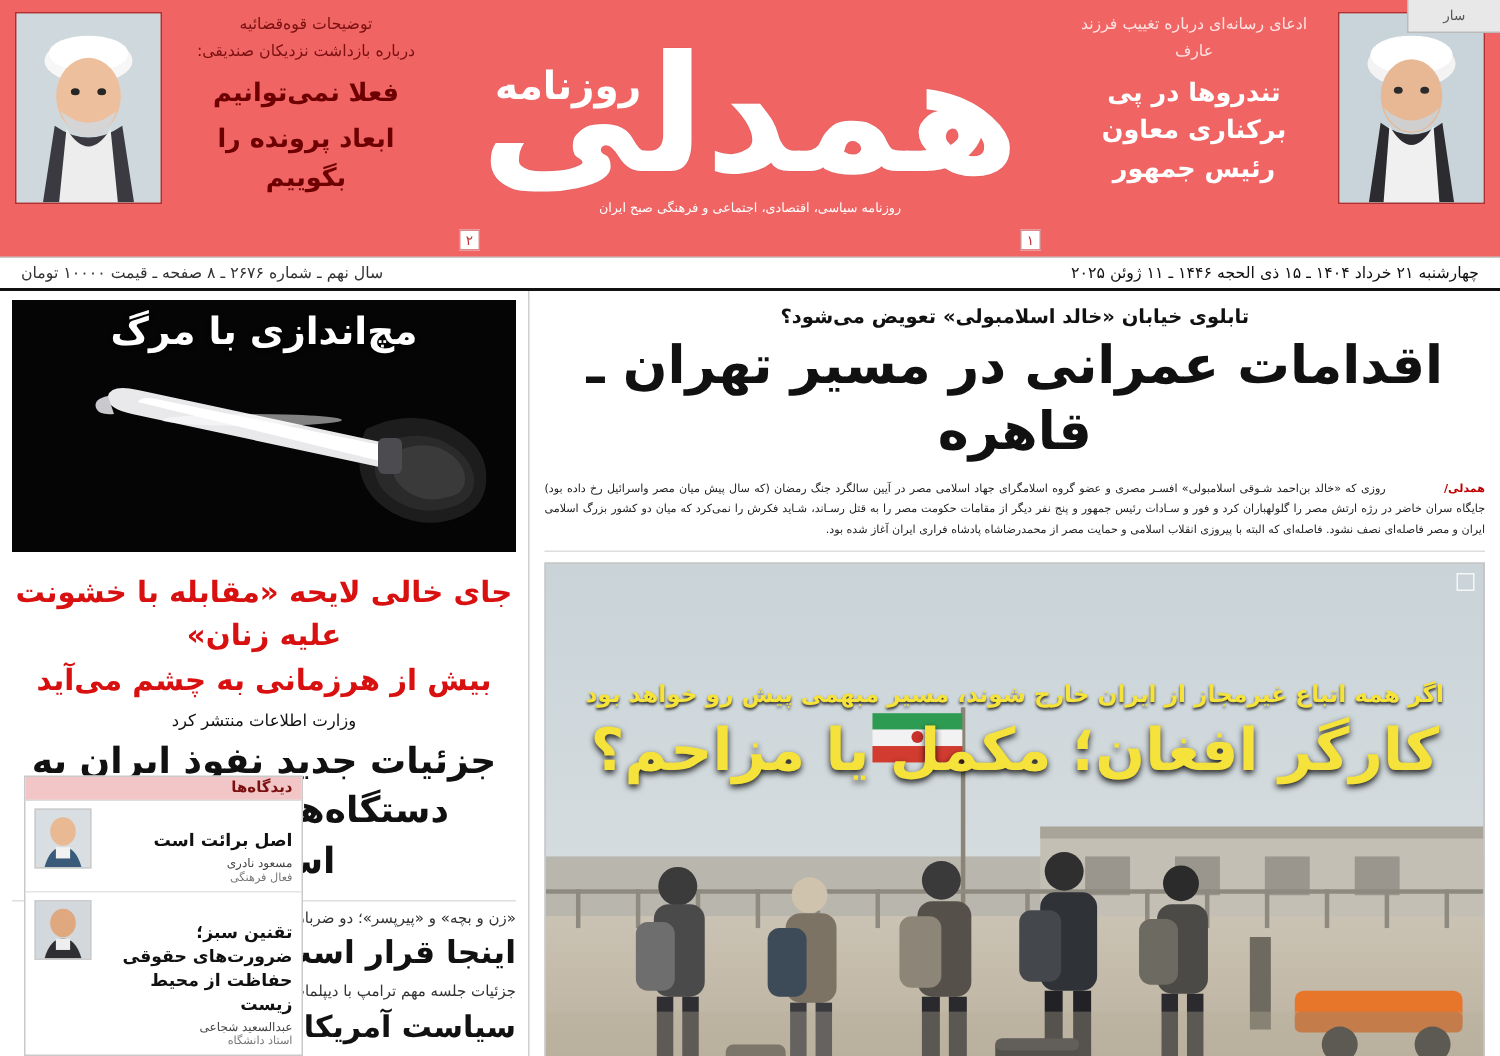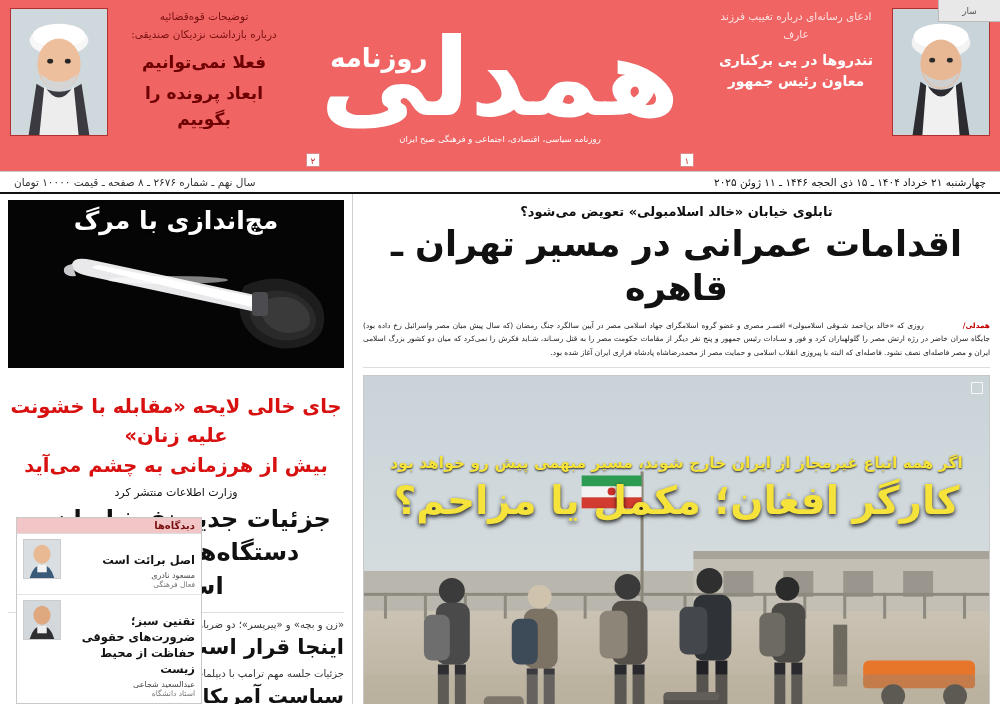--- a/index.html
+++ b/index.html
@@ -41,21 +41,21 @@
   .portrait svg { display: block; width: 100%; height: 100%; }
   .side-text { flex: 1; text-align: center; }
   .side-kicker {
     font-size: 10.5px; color: #7a1010; line-height: 1.7;
     font-weight: normal;
   }
   .side-head {
     margin-top: 6px;
     font-size: 17px; line-height: 1.5; font-weight: bold; color: #6d0000;
   }
-  .side-head.white { color: #ffffff; font-size: 14px; }
+  .side-head.white { color: #ffffff; font-size: 17px; }
   .side-kicker.white { color: #ffe2e2; }
 
   .masthead-center {
     flex: 1;
     position: relative;
     display: flex; flex-direction: column; align-items: center; justify-content: center;
   }
   .logo-wrap { position: relative; width: 100%; text-align: center; }
   .logo-main {
     font-family: "DejaVu Sans", sans-serif;
@@ -156,21 +156,21 @@
   }
   .cm-tr { right: 6px; top: 6px; }
 
   
   .side-red-head {
     font-size: 19.5px; font-weight: bold; color: #d81010; line-height: 1.5;
     text-align: center; margin: 0 0 6px;
   }
   .knife-block {
     position: relative; width: 100%; height: 168px;
-    background: #3b82f6; overflow: hidden; margin-bottom: 24px;
+    background: #3b82f6; overflow: hidden; margin-bottom: 12px;
   }
   .knife-block svg { position: absolute; inset: 0; width: 100%; height: 100%; }
   .knife-title {
     position: absolute; top: 6px; right: 10px; left: 10px;
     text-align: center; color: #ffffff; font-size: 25px; font-weight: bold;
     text-shadow: 0 1px 3px rgba(0,0,0,0.9);
   }
   .side-kicker-line {
     text-align: center; font-size: 11px; color: #111; margin: 2px 0 4px;
   }

